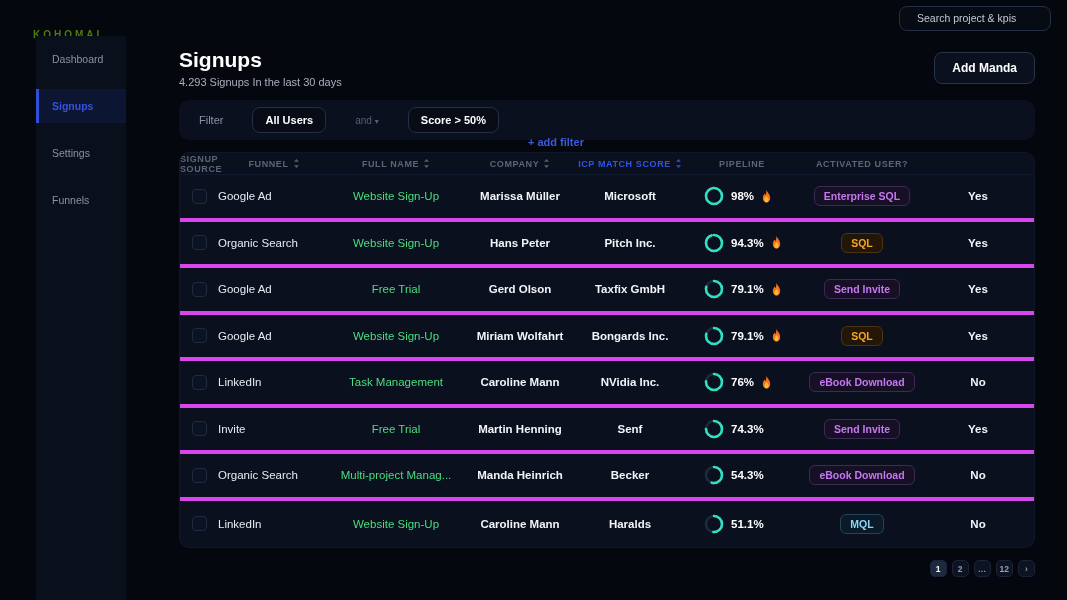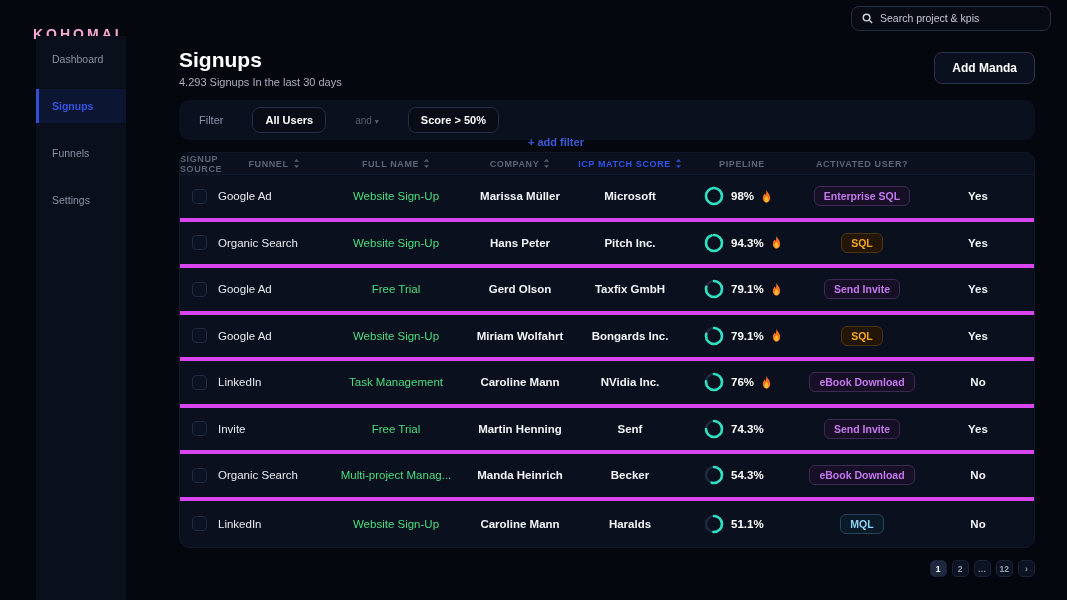--- a/index.html
+++ b/index.html
@@ -1,22 +1,22 @@
 <!DOCTYPE html>
 <html><head>
 <meta charset="utf-8">
 <style>
   * { margin:0; padding:0; box-sizing:border-box; }
   html,body { width:1067px; height:600px; overflow:hidden; }
   body { background:#04070e; font-family:"Liberation Sans",sans-serif; color:#e8ebf2; }
 
   
   .topbar { height:36px; display:flex; align-items:center; justify-content:space-between; padding:0 16px 0 33px; background:#04070e; }
-  .logo { font-size:14px; font-weight:700; letter-spacing:3px; color:#f9a8d4;margin-top:32px; }
-  .search { width:200px; height:25px; background:#070b14; border:1px solid #242e44; border-radius:8px; display:flex; align-items:center; gap:7px; padding:0 10px; }
+  .logo { font-size:10px; font-weight:700; letter-spacing:3px; color:#4d7c0f;margin-top:32px; }
+  .search { width:152px; height:25px; background:#070b14; border:1px solid #242e44; border-radius:8px; display:flex; align-items:center; gap:7px; padding:0 10px; }
   .search input { flex:1; background:transparent; border:none; outline:none; color:#dfe3ea; font-size:10.5px; font-family:"Liberation Sans",sans-serif; }
   .search input::placeholder { color:#c3c9d4; }
 
   
   .app { display:flex; height:564px; }
   .sidebar { width:90px; background:#0a0f1c; padding-top:6px; flex-shrink:0;margin-left:36px; }
   .sidebar-item { height:34px; display:flex; align-items:center; padding-left:13px; margin-bottom:13px; font-size:10.5px; color:#8b92a3; border-left:3px solid transparent; cursor:pointer; }
   .sidebar-item.active { color:#3452e0; font-weight:700; background:#0c1531; border-left-color:#2f4fd8; }
   main { flex:1; padding:12px 32px 0 53px; }
 
@@ -82,25 +82,25 @@
   <aside class="sidebar" id="sidebar">
   <div class="sidebar-item">
         <span>Dashboard</span>
       </div>
 
   <div class="sidebar-item active">
         <span>Signups</span>
       </div>
 
   <div class="sidebar-item">
+        <span>Settings</span>
+      </div>
+
+  <div class="sidebar-item">
         <span>Funnels</span>
-      </div>
-
-  <div class="sidebar-item">
-        <span>Settings</span>
       </div>
 </aside>
 
   <main>
     <div class="page-header">
       <div>
         <div class="page-title">Signups</div>
         <div class="page-subtitle">4.293 Signups In the last 30 days</div>
       </div>
       <button class="add-btn">Add Manda</button>

